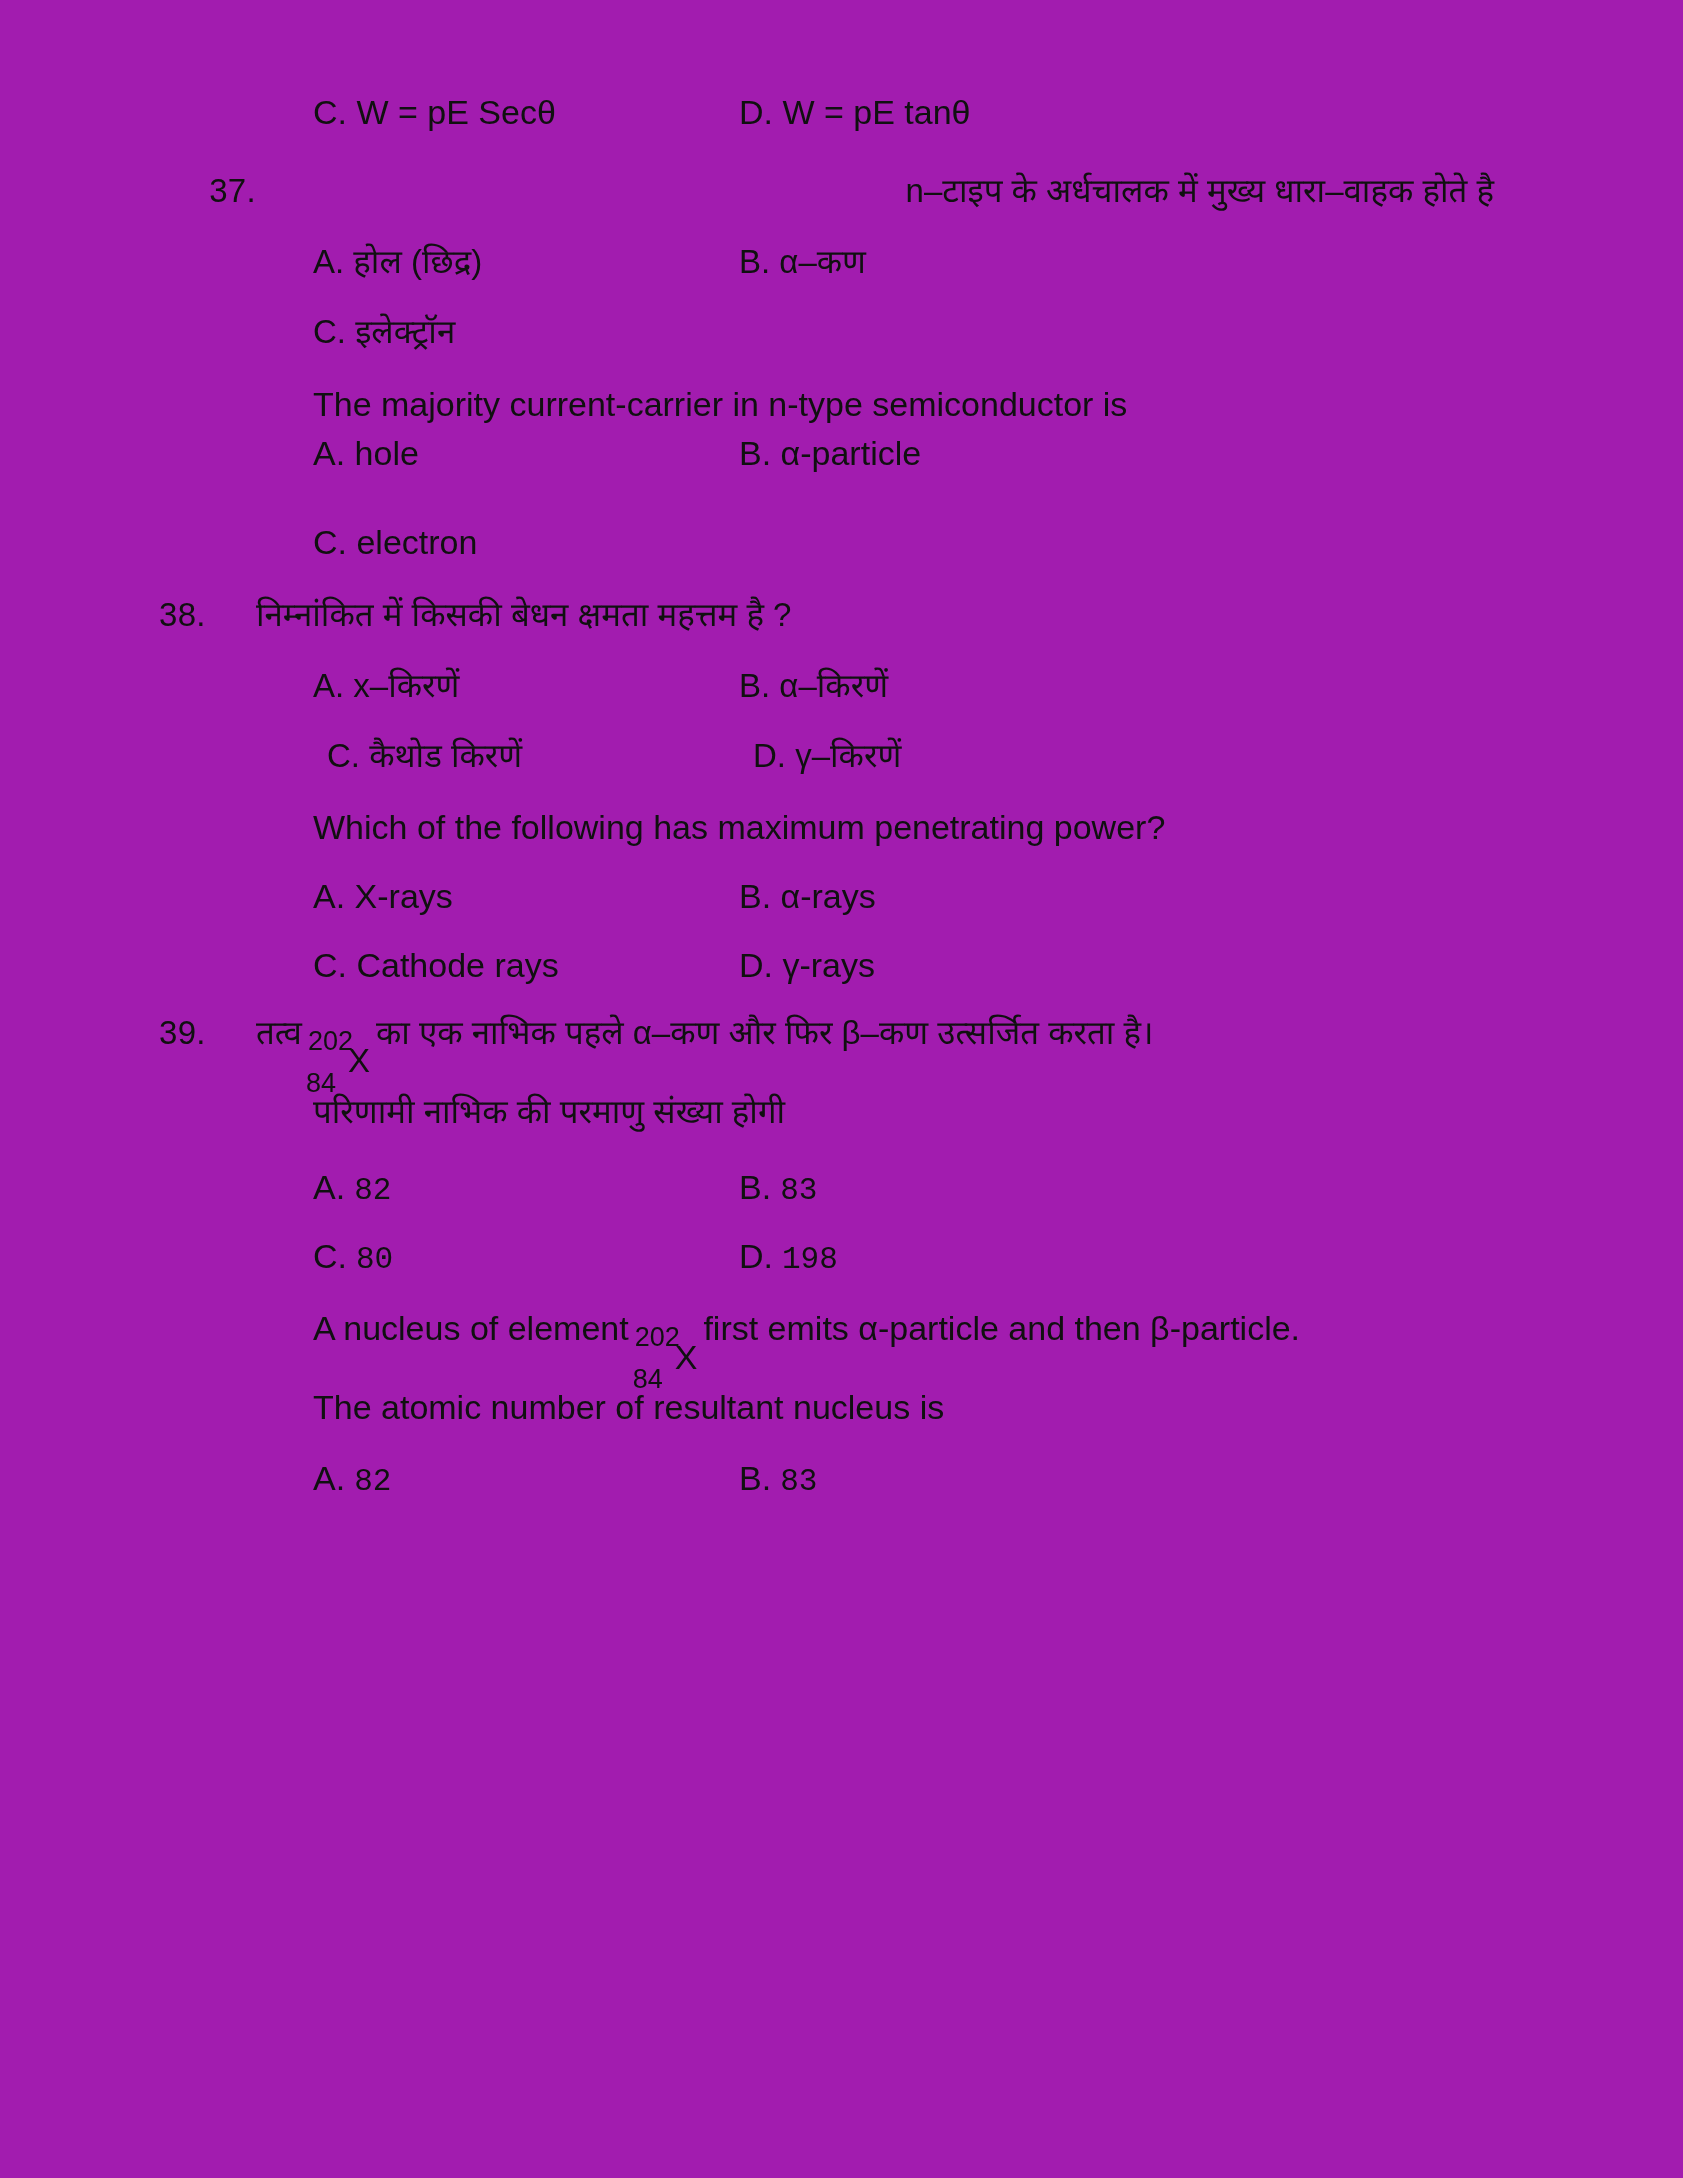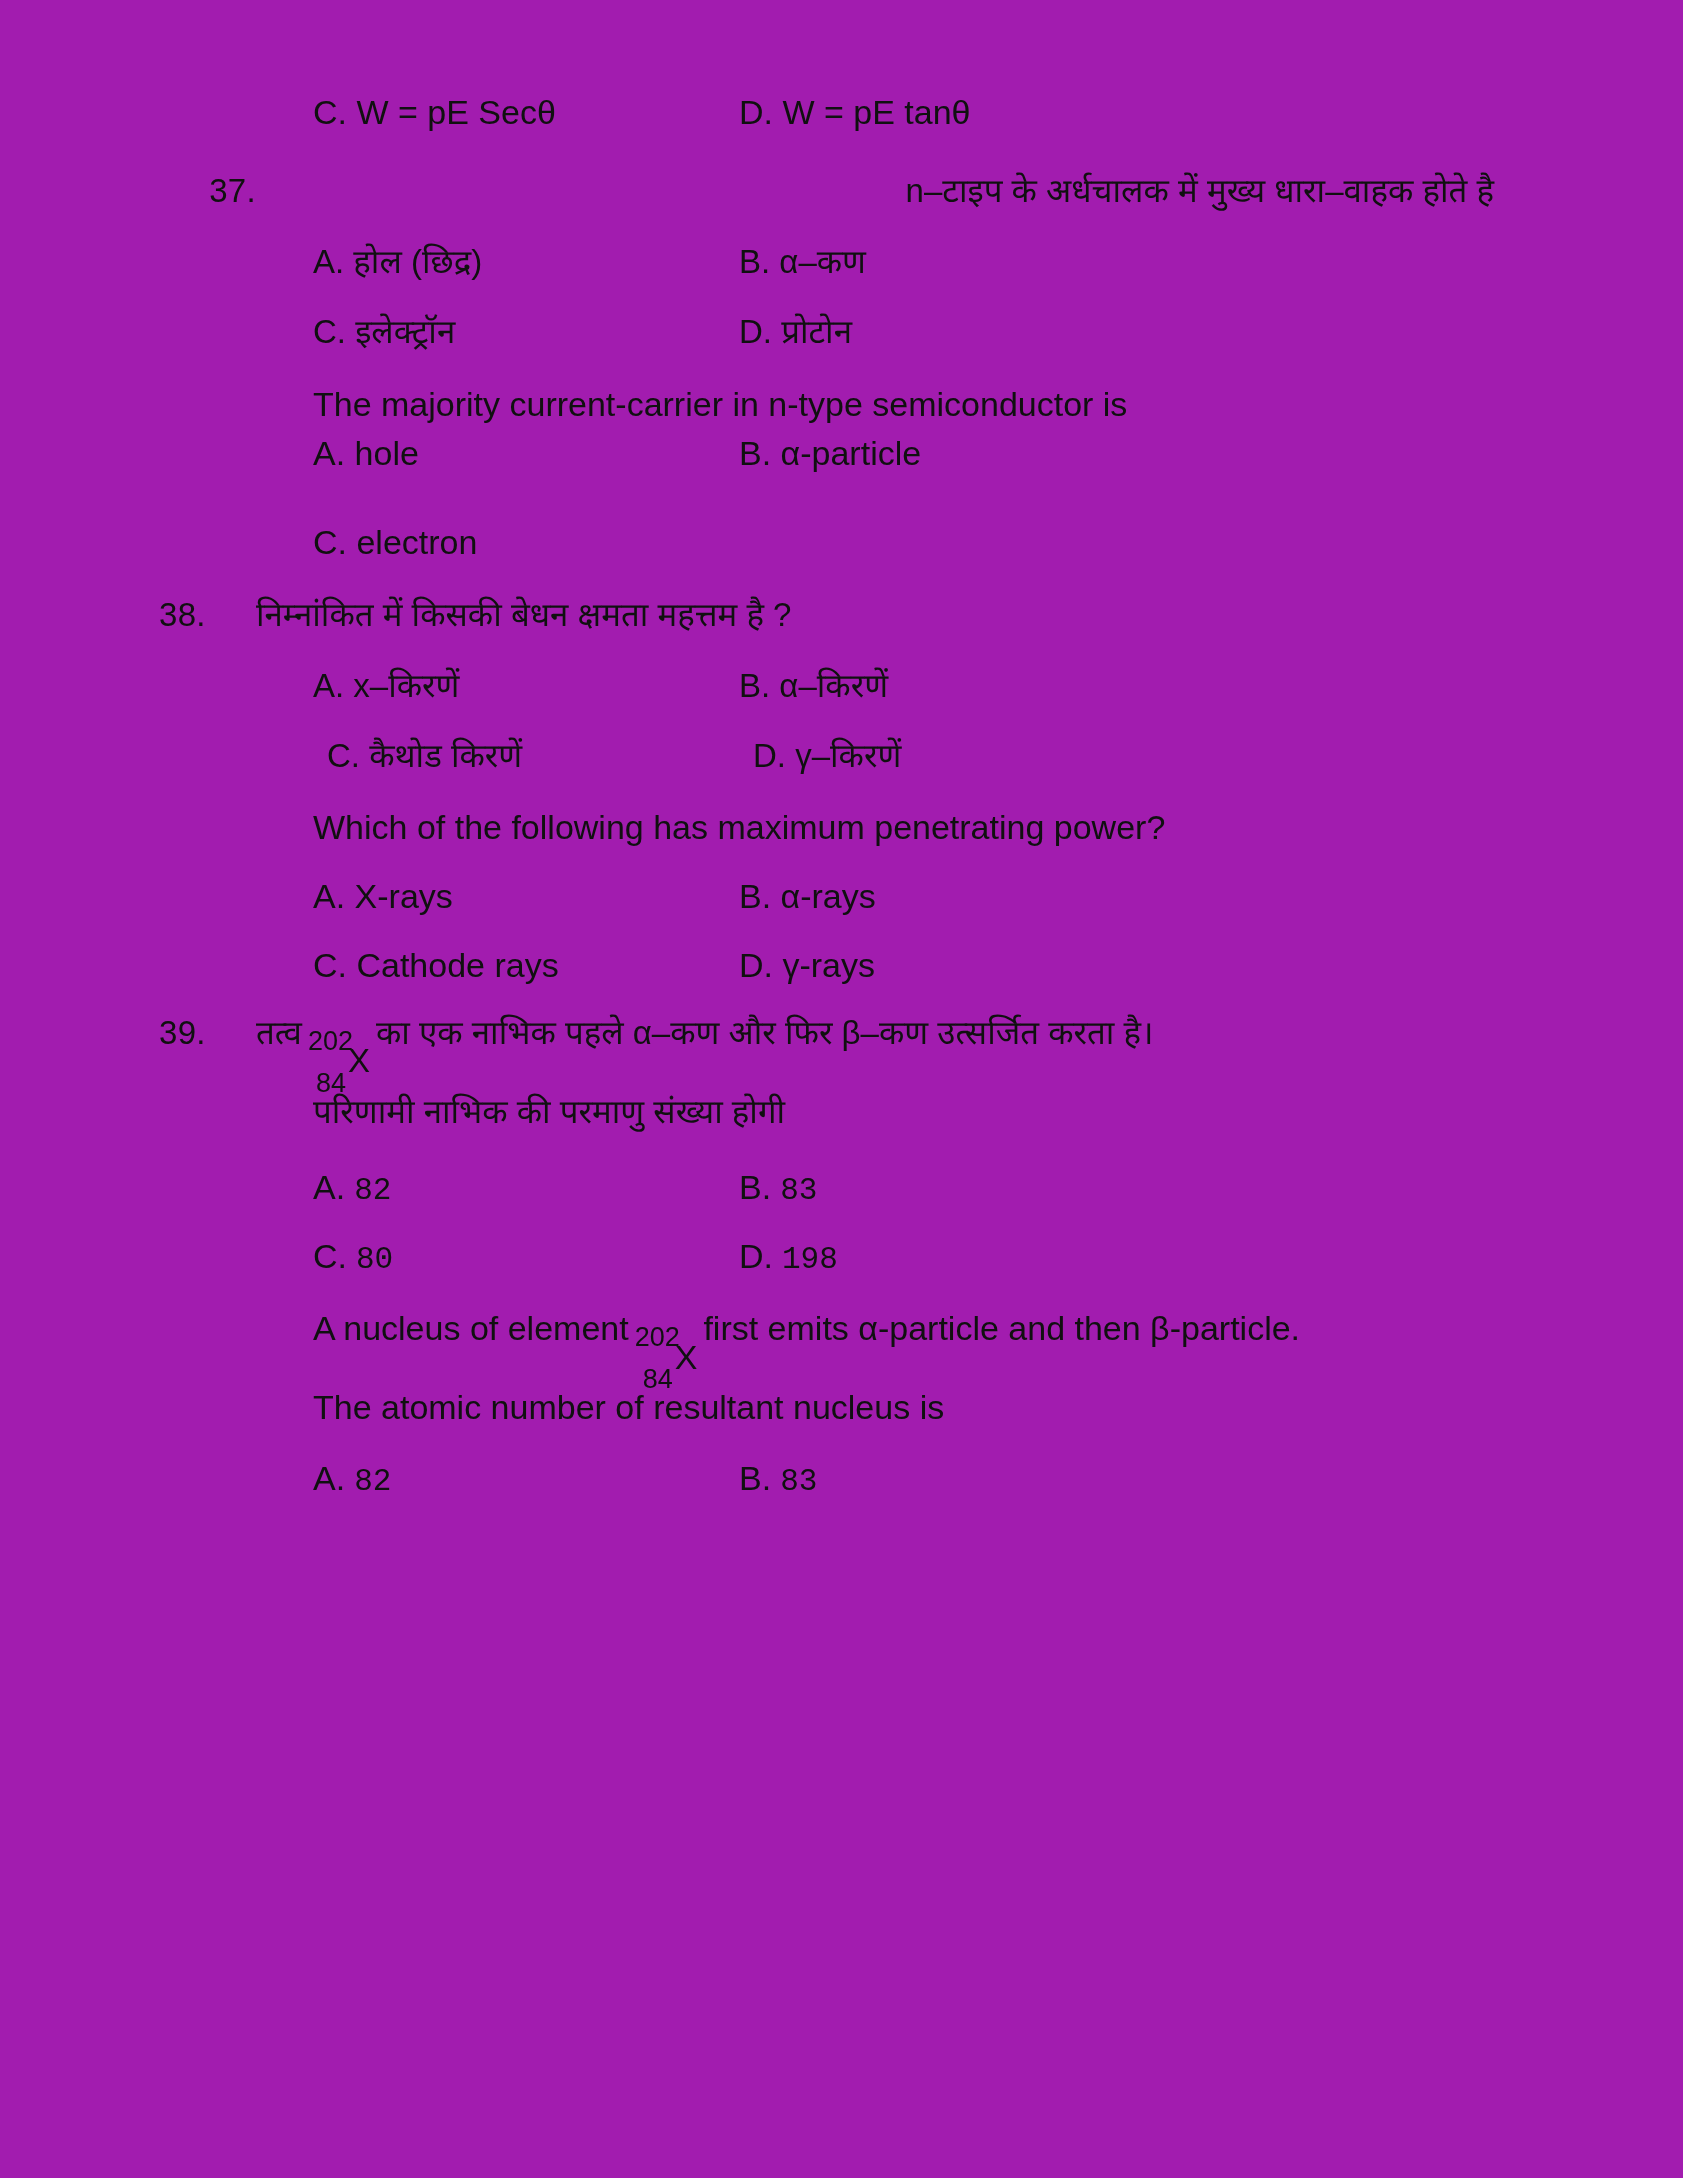--- a/index.html
+++ b/index.html
@@ -104,21 +104,20 @@
     gap: 16px;
   }
   .iso .mass {
     font-size: 27px;
     line-height: 0.92;
     margin-left: 2px;
   }
   .iso .atomic {
     font-size: 27px;
     line-height: 0.92;
-    margin-left: 10px;
     position: relative;
     top: 1px;
   }
   .iso-wrap {
     display: inline-flex;
     align-items: flex-start;
     vertical-align: -8px;
   }
   .iso-sym {
     font-size: 34px;
@@ -162,21 +161,20 @@
           <div class="opt hindi opt-right">B. α–कण</div>
         </div>
       </div>
     </div>
 
     <div class="qrow abs" style="left:0; top:220px; width:1277px;">
       <div class="qnum"></div>
       <div class="qbody">
         <div class="optrow">
           <div class="opt hindi opt-left">C. इलेक्ट्रॉन</div>
-          <div class="opt hindi opt-right">D. प्रोटोन</div>
         </div>
       </div>
     </div>
 
     <div class="qrow abs" style="left:0; top:292px; width:1277px;">
       <div class="qnum"></div>
       <div class="qbody">
         <div class="stem">The majority current-carrier in n-type semiconductor is</div>
       </div>
     </div>

